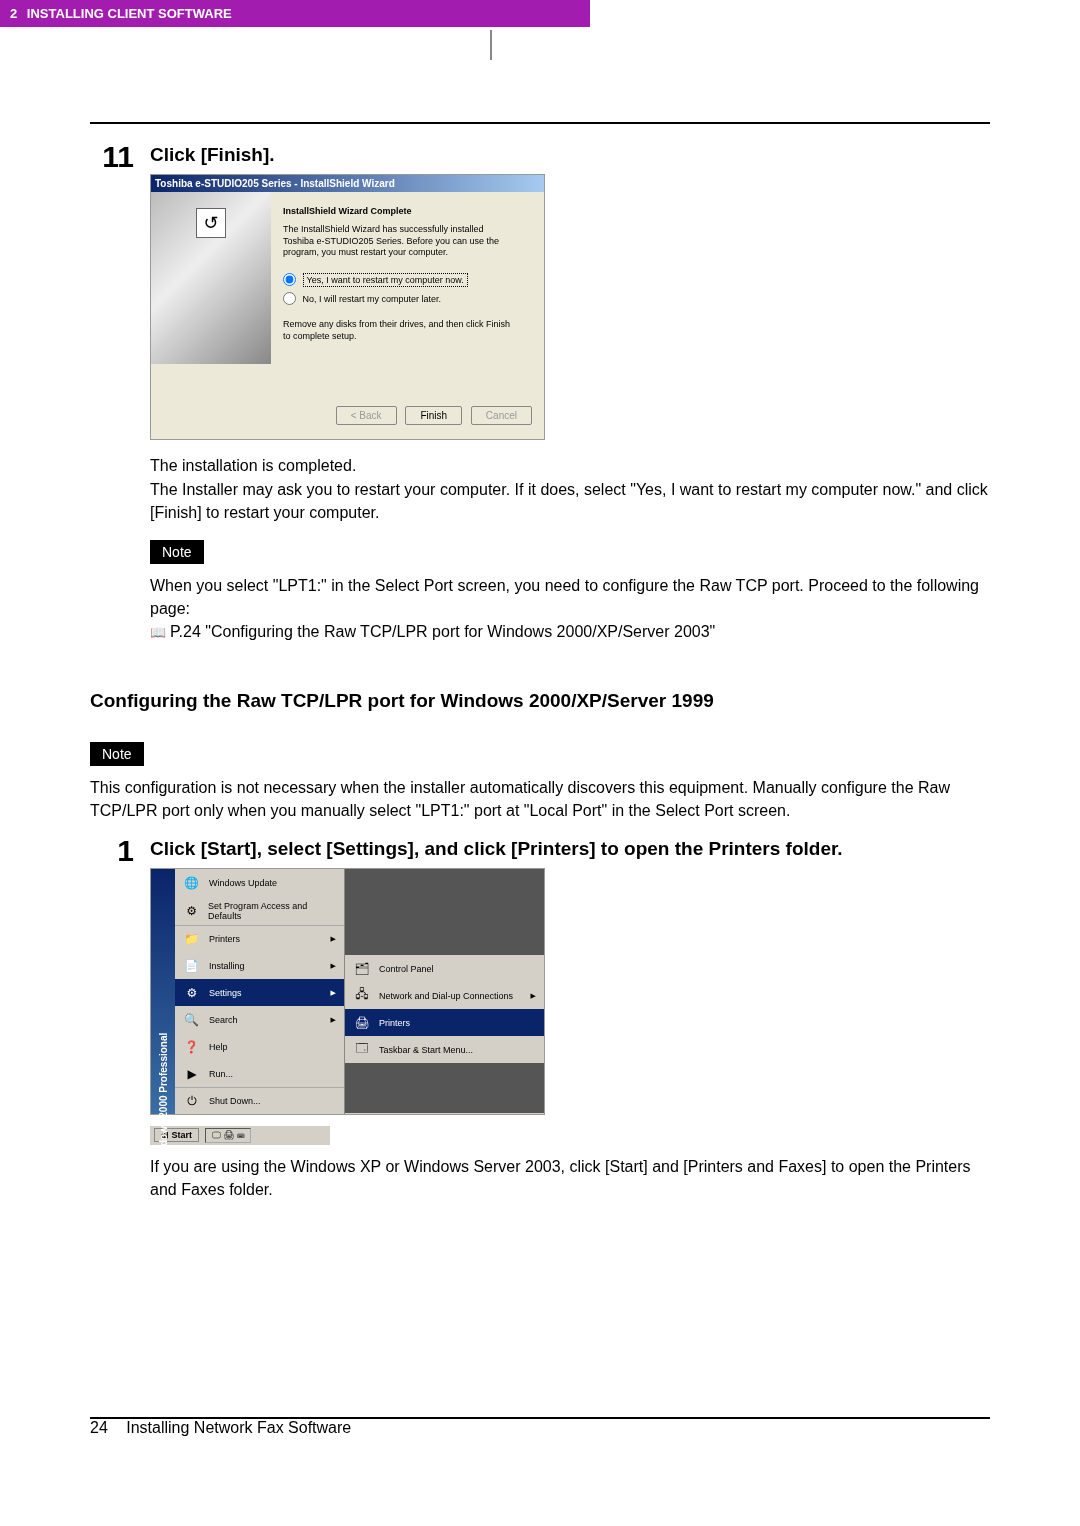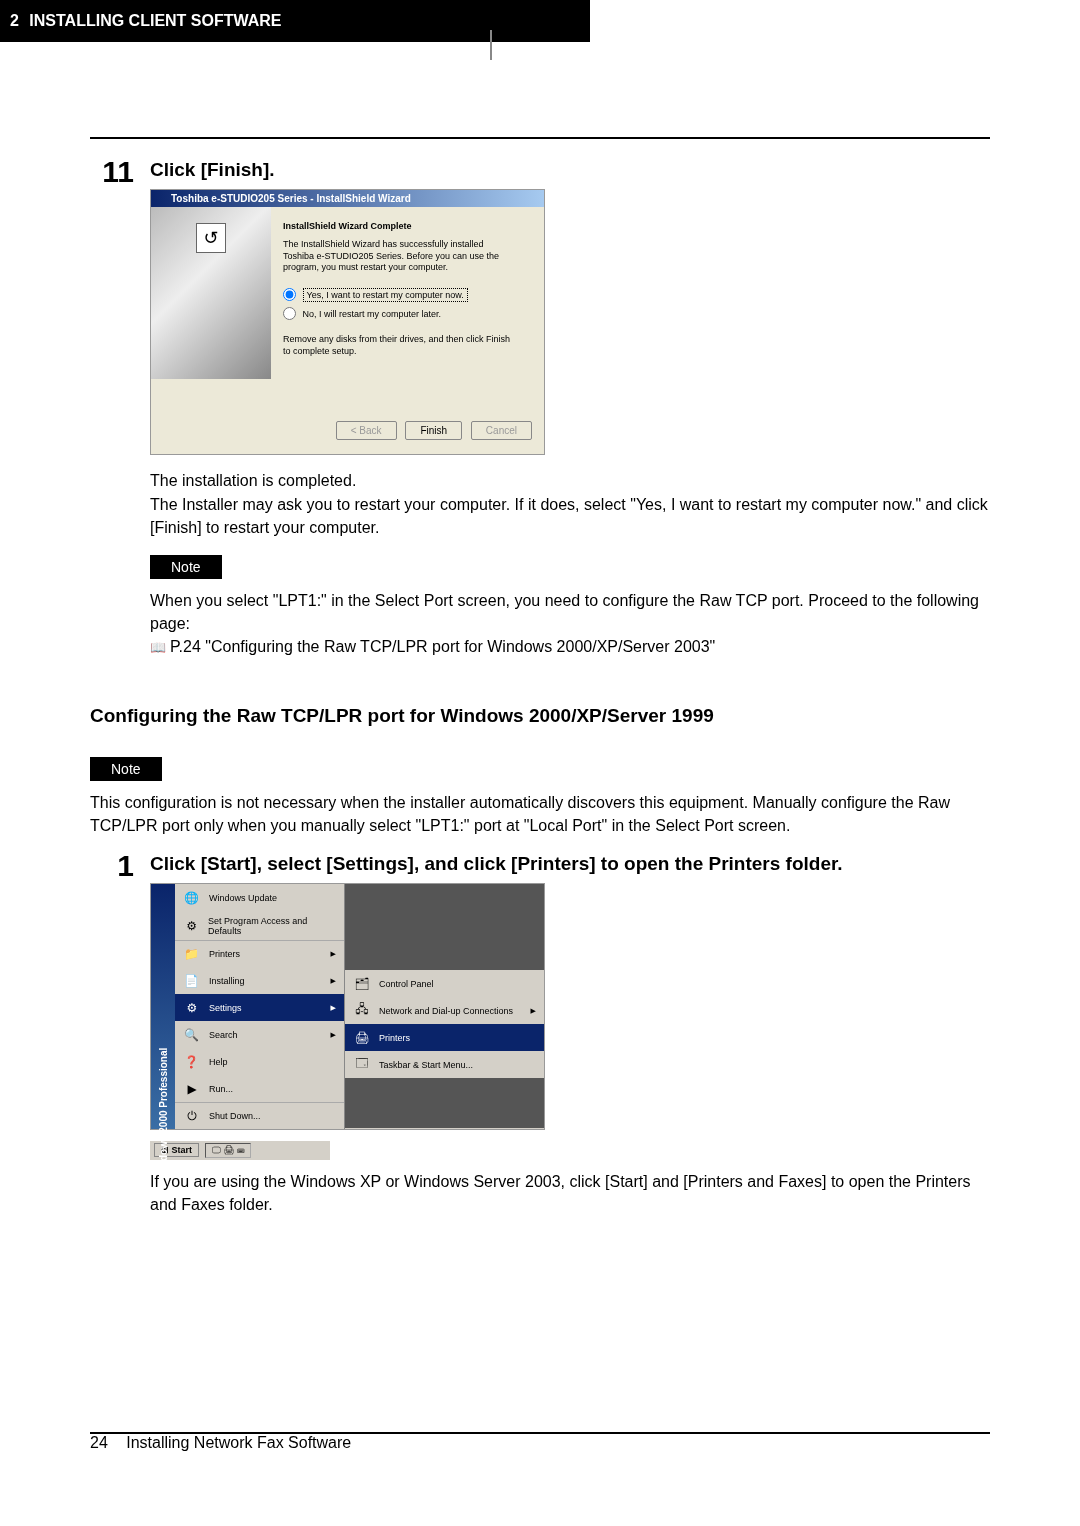--- a/index.html
+++ b/index.html
@@ -11,24 +11,24 @@
     font-family: Arial, Helvetica, sans-serif;
     background: #fff;
     width: 1080px;
     margin: 0 auto;
   }
   .page {
     padding: 0 90px 40px 90px;
     position: relative;
   }
   .header-bar {
-    background: #000000;
+    background: #a21caf;
     color: #fff;
-    padding: 12px 10px;
-    font-size: 16px;
+    padding: 6px 10px;
+    font-size: 13px;
     font-weight: bold;
     margin-left: -90px;
     margin-right: 400px;
   }
   .header-bar .chnum {
     margin-right: 6px;
   }
   .vert-line {
     position: absolute;
     top: 30px;
@@ -69,21 +69,21 @@
     width: 395px;
     border: 1px solid #999;
     background: #ece9d8;
     font-size: 10px;
     margin-bottom: 14px;
   }
   .dialog-title {
     background: #0a246a;
     background: linear-gradient(to right, #0a246a, #a6caf0);
     color: #fff;
-    padding: 3px 20px;
+    padding: 3px 4px;
     font-weight: bold;
     font-size: 10px;
   }
   .dialog-body {
     display: flex;
     padding: 0;
   }
   .dialog-left {
     width: 120px;
     background: linear-gradient(135deg, #bbb 0%, #eee 40%, #888 100%);
@@ -153,21 +153,21 @@
   }
   .body-text {
     font-size: 16px;
     line-height: 1.45;
     margin-bottom: 16px;
   }
   .note-badge {
     display: inline-block;
     background: #000;
     color: #fff;
-    padding: 4px 21px;
+    padding: 4px 12px;
     font-size: 14px;
     margin-bottom: 10px;
   }
   .book-icon {
     display: inline-block;
     width: 16px;
     vertical-align: middle;
     margin-right: 4px;
     font-size: 13px;
   }

